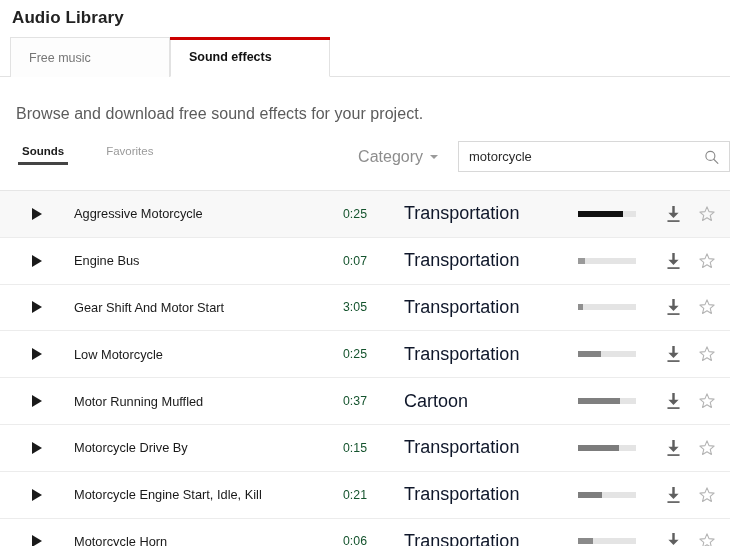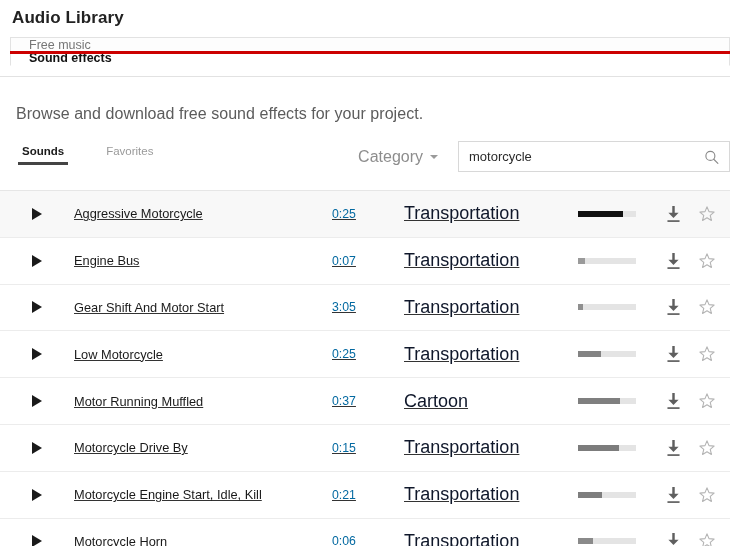--- a/index.html
+++ b/index.html
@@ -29,21 +29,20 @@
 
   .tabs-row {
     position: relative;
     margin-top: 9px;
     height: 40px;
     border-bottom: 1px solid #e2e2e2;
     display: flex;
     align-items: stretch;
     padding-left: 10px;
     box-sizing: border-box;
-    flex-direction: column;
   }
   .tab {
     position: relative;
     min-width: 160px;
     display: flex;
     align-items: center;
     padding: 0 18px;
     font-size: 12.5px;
     box-sizing: border-box;
     background: #ffffff;
@@ -169,21 +168,20 @@
     margin-top: 9px;
     border-top: 1px solid #e6e6e6;
   }
   .row {
     position: relative;
     height: 46.8px;
     border-bottom: 1px solid #ececec;
     display: flex;
     align-items: center;
     box-sizing: border-box;
-    text-decoration: underline;
   }
   .row.highlight { background: #f8f8f8; }
 
   .cell-play {
     width: 74px;
     display: flex;
     justify-content: center;
     align-items: center;
     cursor: pointer;
   }
@@ -196,23 +194,23 @@
 
   .cell-title {
     flex: 0 0 258px;
     font-size: 12.8px;
     color: #1a1a1a;
     white-space: nowrap;
     overflow: hidden;
   }
   .cell-duration {
     flex: 0 0 46px;
-    text-align: left;
+    text-align: center;
     font-size: 12.3px;
-    color: #0369a1;
+    color: #14532d;
   }
   .cell-category {
     flex: 0 0 200px;
     padding-left: 26px;
     font-size: 18px;
     color: #0f172a;
     box-sizing: border-box;
   }
   .cell-bar {
     flex: 0 0 62px;

